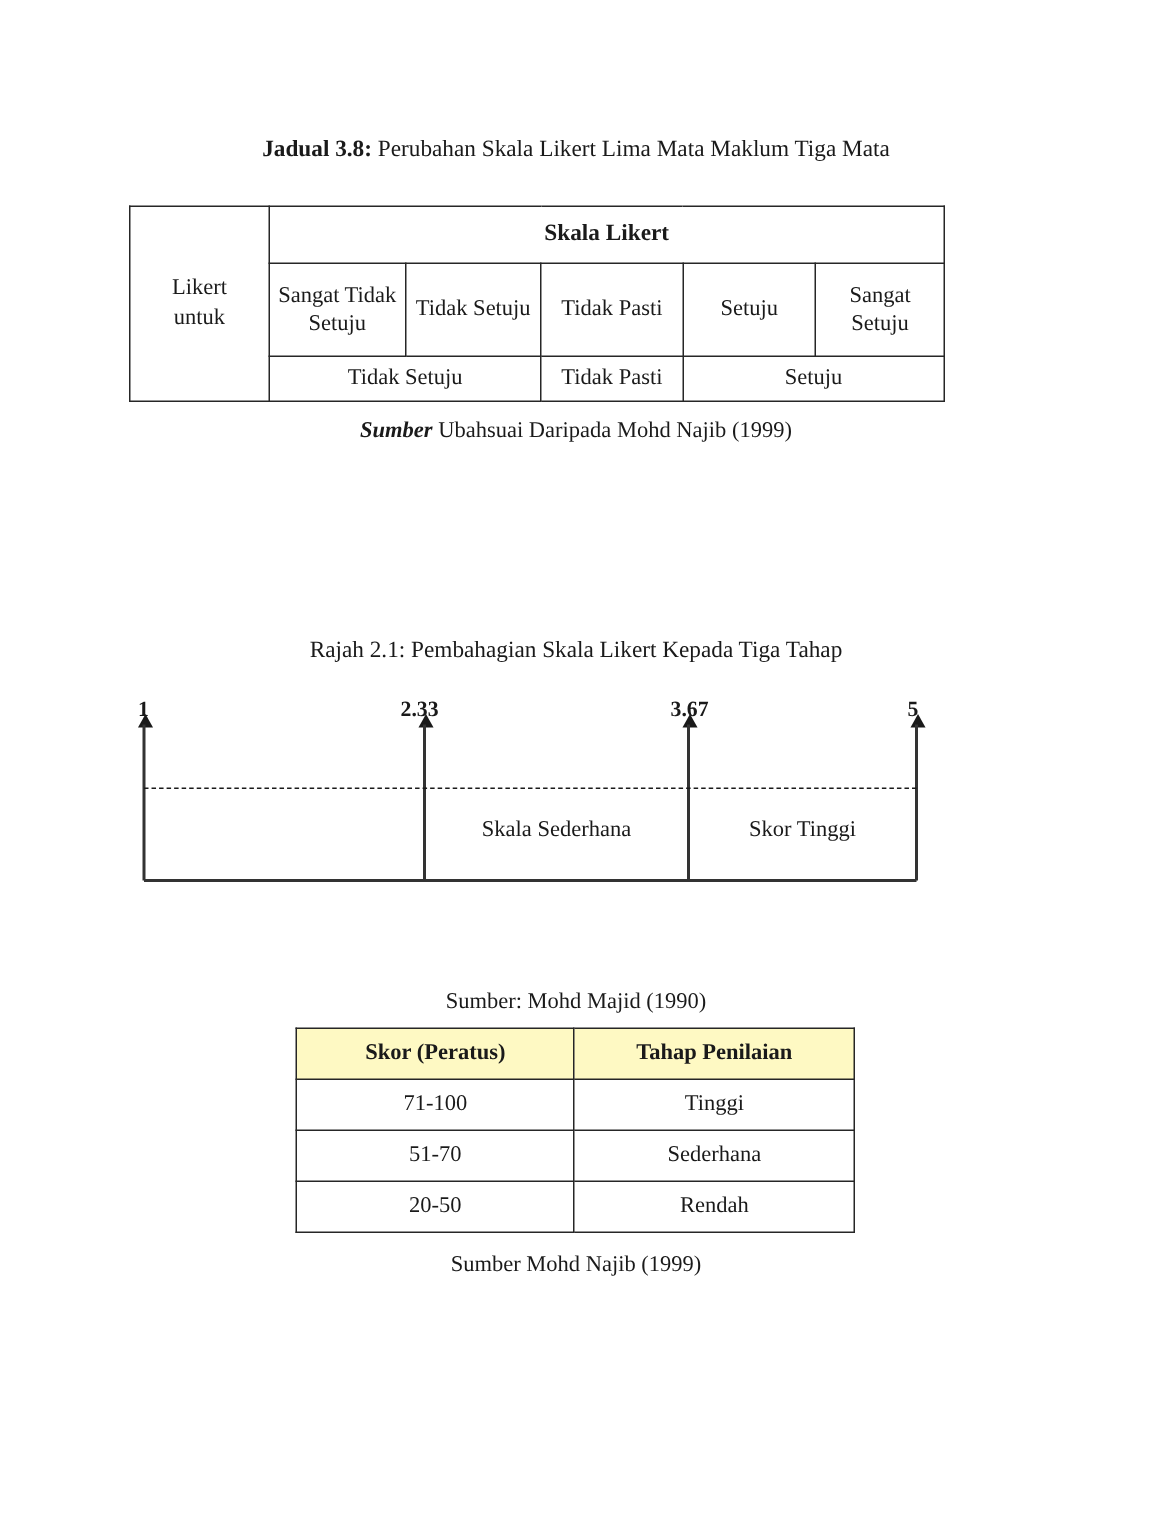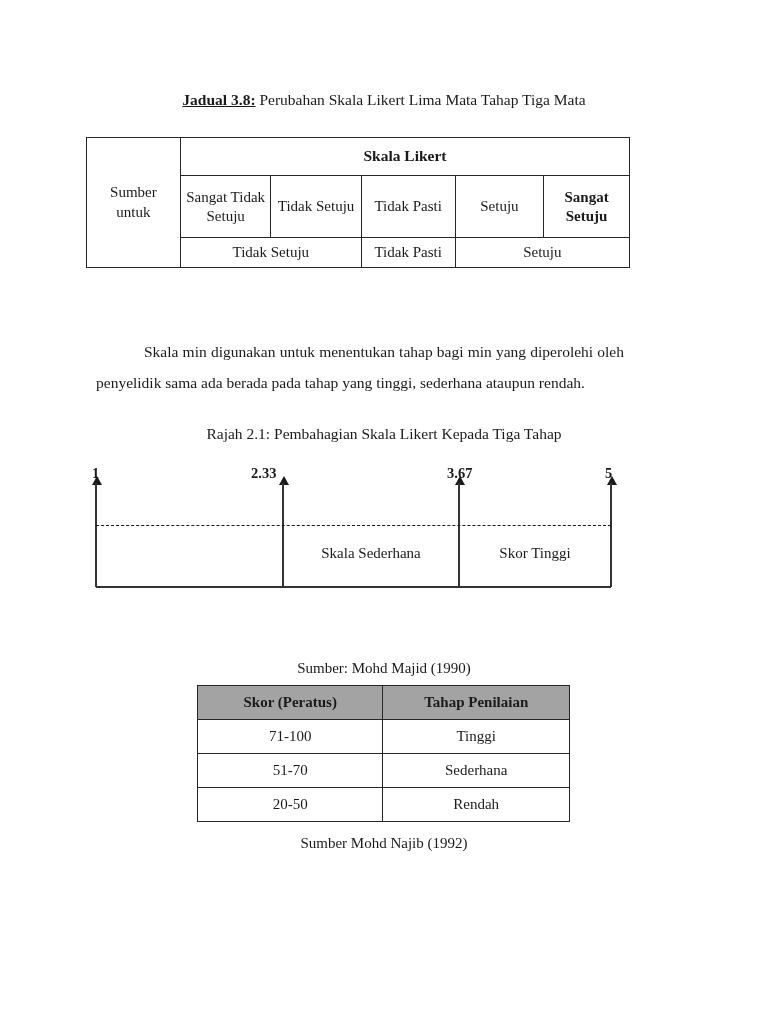--- a/index.html
+++ b/index.html
@@ -24,21 +24,21 @@
   }
 
   
   .caption {
     position: absolute;
     width: 100%;
     text-align: center;
     font-size: 15.5px;
     line-height: 1.3;
   }
-  .caption .lead-bold { font-weight: bold; text-decoration: underline; }
+  .caption .lead-bold { font-weight: bold; }
 
   
   .tbl38 {
     position: absolute;
     left: 86px;
     top: 137px;
     width: 544px;
     border-collapse: collapse;
     font-size: 15px;
   }
@@ -58,21 +58,21 @@
   .tbl38 .maklum {
     width: 93px;
     line-height: 1.3;
   }
   .tbl38 .r2 { height: 62px; }
   .tbl38 .r3 { height: 30px; }
   .tbl38 .c-sts { width: 90px; }
   .tbl38 .c-ts  { width: 90px; }
   .tbl38 .c-tp  { width: 95px; }
   .tbl38 .c-s   { width: 88px; }
-  .tbl38 .c-ss  { width: 84px; font-weight: bold; }
+  .tbl38 .c-ss  { width: 84px; }
 
   
   .srcline {
     position: absolute;
     width: 100%;
     text-align: center;
     font-size: 15px;
   }
   .srcline .bi { font-weight: bold; font-style: italic; }
 
@@ -152,70 +152,72 @@
     font-size: 15px;
   }
   .tbl39 th, .tbl39 td {
     border: 1.3px solid #262626;
     text-align: center;
     vertical-align: middle;
     height: 27px;
     padding: 3px 4px;
   }
   .tbl39 thead th {
-    background: #a3a3a3;
+    background: #fef9c3;
     font-weight: bold;
     font-size: 15px;
   }
   .tbl39 td { font-weight: normal; }
   .tbl39 .col1 { width: 186px; }
   .tbl39 .col2 { width: 187px; }
 </style>
 </head>
 <body>
 
 <div class="page">
 
   <div class="caption" style="top:90px;">
-    <span class="lead-bold">Jadual 3.8:</span><span> Perubahan Skala Likert Lima Mata Tahap Tiga Mata</span>
+    <span class="lead-bold">Jadual 3.8:</span><span> Perubahan Skala Likert Lima Mata Maklum Tiga Mata</span>
   </div>
 
   <table class="tbl38">
     <tbody>
       <tr>
         <td class="maklum" rowspan="3">
-          <div>Sumber</div>
+          <div>Likert</div>
           <div>untuk</div>
         </td>
         <td class="hdr-skala" colspan="5">Skala Likert</td>
       </tr>
       <tr class="r2">
         <td class="c-sts">Sangat Tidak Setuju</td>
         <td class="c-ts">Tidak Setuju</td>
         <td class="c-tp">Tidak Pasti</td>
         <td class="c-s">Setuju</td>
         <td class="c-ss">Sangat Setuju</td>
       </tr>
       <tr class="r3">
         <td colspan="2">Tidak Setuju</td>
         <td>Tidak Pasti</td>
         <td colspan="2">Setuju</td>
       </tr>
     </tbody>
   </table>
 
-
-  <div class="para">Skala min digunakan untuk menentukan tahap bagi min yang diperolehi oleh penyelidik sama ada berada pada tahap yang tinggi, sederhana ataupun rendah.</div>
+  <div class="srcline" style="top:279px;">
+    <span class="bi">Sumber</span><span> Ubahsuai Daripada Mohd Najib (1999)</span>
+  </div>
+
 
   <div class="caption" style="top:424px;">Rajah 2.1: Pembahagian Skala Likert Kepada Tiga Tahap</div>
 
   <div class="diagram">
 
     <div class="dg-label" style="left:92px;">1</div>
-    <div class="dg-label" style="left:251px;">2.33</div>
+    <div class="dg-label" style="left:267px;">2.33</div>
     <div class="dg-label" style="left:447px;">3.67</div>
     <div class="dg-label" style="left:605px;">5</div>
 
     <div class="dg-arrow" style="left:96px;"></div>
     <div class="dg-arrow" style="left:283px;"></div>
     <div class="dg-arrow" style="left:459px;"></div>
     <div class="dg-arrow" style="left:611px;"></div>
 
     <div class="dg-axis" style="left:95px;"></div>
     <div class="dg-axis" style="left:282px;"></div>
@@ -249,15 +251,15 @@
         <td>51-70</td>
         <td>Sederhana</td>
       </tr>
       <tr>
         <td>20-50</td>
         <td>Rendah</td>
       </tr>
     </tbody>
   </table>
 
-  <div class="srcline" style="top:835px;">Sumber Mohd Najib (1992)</div>
+  <div class="srcline" style="top:835px;">Sumber Mohd Najib (1999)</div>
 
 </div>
 
 </body></html>

